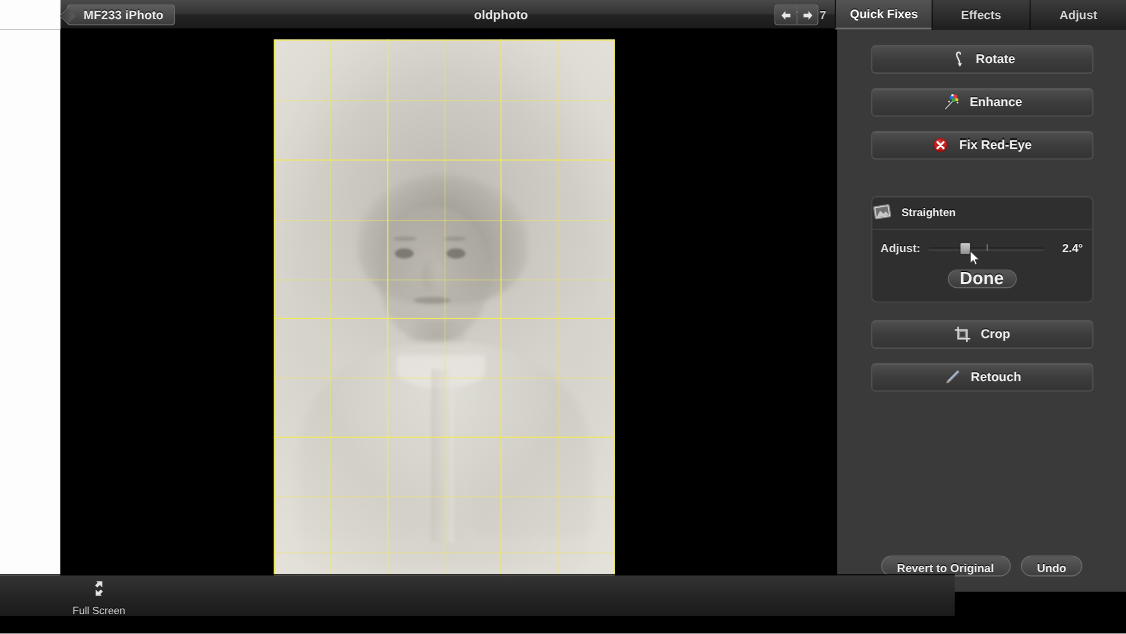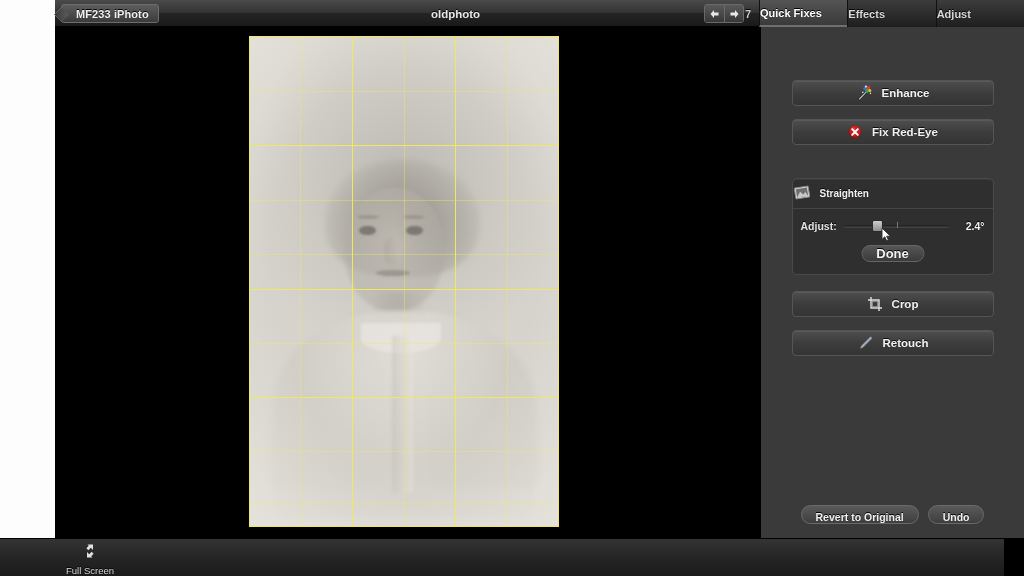--- a/index.html
+++ b/index.html
@@ -75,21 +75,21 @@
   .nav-btn + .nav-btn { border-left: 1px solid #6a6a6a; }
   .nav-btn svg { display: block; }
 
   
   .tabbar {
     position: absolute; right: 0; top: 0; width: 265px; height: 27px;
     display: flex;
   }
   .tab {
     flex: 1; height: 27px;
-    display: flex; align-items: center; justify-content: flex-start;
+    display: flex; align-items: center; justify-content: center;
     color: #d8d8d8; font-size: 11px; font-weight: bold;
     text-shadow: 0 -1px 0 #000;
     background: linear-gradient(to bottom, #3c3c3c, #1e1e1e);
     border-left: 1px solid #111;
     cursor: default;
   }
   .tab.active {
     color: #ffffff;
     background: linear-gradient(to bottom, #545454 0%, #3a3a3a 100%);
     border-bottom: 2px solid #6f6f6f;
@@ -282,42 +282,42 @@
   .cursor-arrow {
     position: absolute; left: 88px; top: 10px;
     pointer-events: none;
   }
   .done-btn {
     position: absolute; left: 50%; transform: translateX(-50%);
     top: 66px; width: 63px; height: 17px;
     display: flex; align-items: center; justify-content: center;
     background: linear-gradient(to bottom, #565656, #3a3a3a);
     border: 1px solid #666; border-radius: 9px;
-    color: #f2f2f2; font-size: 13px; font-weight: bold;
+    color: #f2f2f2; font-size: 16px; font-weight: bold;
     text-shadow: 0 -1px 0 #000;
     cursor: default;
   }
 
   .bottom-actions {
     position: absolute; left: 0; bottom: 14px; width: 100%;
     display: flex; justify-content: center; gap: 9px;
   }
   .abtn {
     height: 19px; padding: 0 14px;
     display: flex; align-items: flex-end; justify-content: center;
     background: linear-gradient(to bottom, #5a5a5a, #3e3e3e);
     border: 1px solid #6a6a6a; border-radius: 10px;
     color: #f0f0f0; font-size: 10.5px; font-weight: bold;
     text-shadow: 0 -1px 0 #000;
     cursor: default;
   }
 
   
   .bottombar {
-    position: absolute; left: 0; bottom: 0; width: 1004px; height: 38px;
+    position: absolute; left: 0; bottom: 16px; width: 868px; height: 38px;
     background: linear-gradient(to bottom, #343434 0%, #252525 50%, #1b1b1b 100%);
     border-top: 1px solid #000;
   }
   .bb-item {
     position: absolute; display: flex; flex-direction: column;
     align-items: center; justify-content: center;
     cursor: default;
   }
   .bb-label {
     color: #d6d6d6; font-size: 9.5px;
@@ -436,20 +436,29 @@
         <div class="gl h minor" style="top:62.5%"></div>
         <div class="gl h" style="top:73.5%"></div>
         <div class="gl h minor" style="top:84.5%"></div>
         <div class="gl h minor" style="top:95%"></div>
       </div>
     </div>
   </div>
 
   <div class="panel">
 
+    <div class="pbtn" style="top:14px">
+      <span class="icn">
+        <svg width="16" height="16" viewBox="0 0 16 16">
+          <path d="M11 3 C11 1.6 9.6 1 8.5 1.9 C7.4 2.8 7.6 4.6 8.6 6.4 C9.6 8.2 10.6 10 10.6 12.3 L10.6 13.6" stroke="#e6e6e6" stroke-width="1.4" fill="none" stroke-linecap="round"></path>
+          <path d="M10.6 14.4 L8.6 11.6 L12.6 11.6 Z" fill="#e6e6e6"></path>
+        </svg>
+      </span>
+      <span class="lbl">Rotate</span>
+    </div>
 
     <div class="pbtn" style="top:53px">
       <span class="icn">
         <svg width="17" height="16" viewBox="0 0 17 16">
           <line x1="3.5" y1="14" x2="10.5" y2="6.6" stroke="#2b2b2b" stroke-width="2.6" stroke-linecap="round"></line>
           <line x1="3.5" y1="14" x2="10.5" y2="6.6" stroke="#bdbdbd" stroke-width="1.1" stroke-linecap="round"></line>
           <circle cx="12.2" cy="3.1" r="2.1" fill="#e03a3a"></circle>
           <circle cx="9.1" cy="3.6" r="1.9" fill="#2f6fd0"></circle>
           <circle cx="11.1" cy="6.0" r="1.9" fill="#36a34a"></circle>
           <circle cx="13.8" cy="5.6" r="1.5" fill="#e8c52e"></circle>

